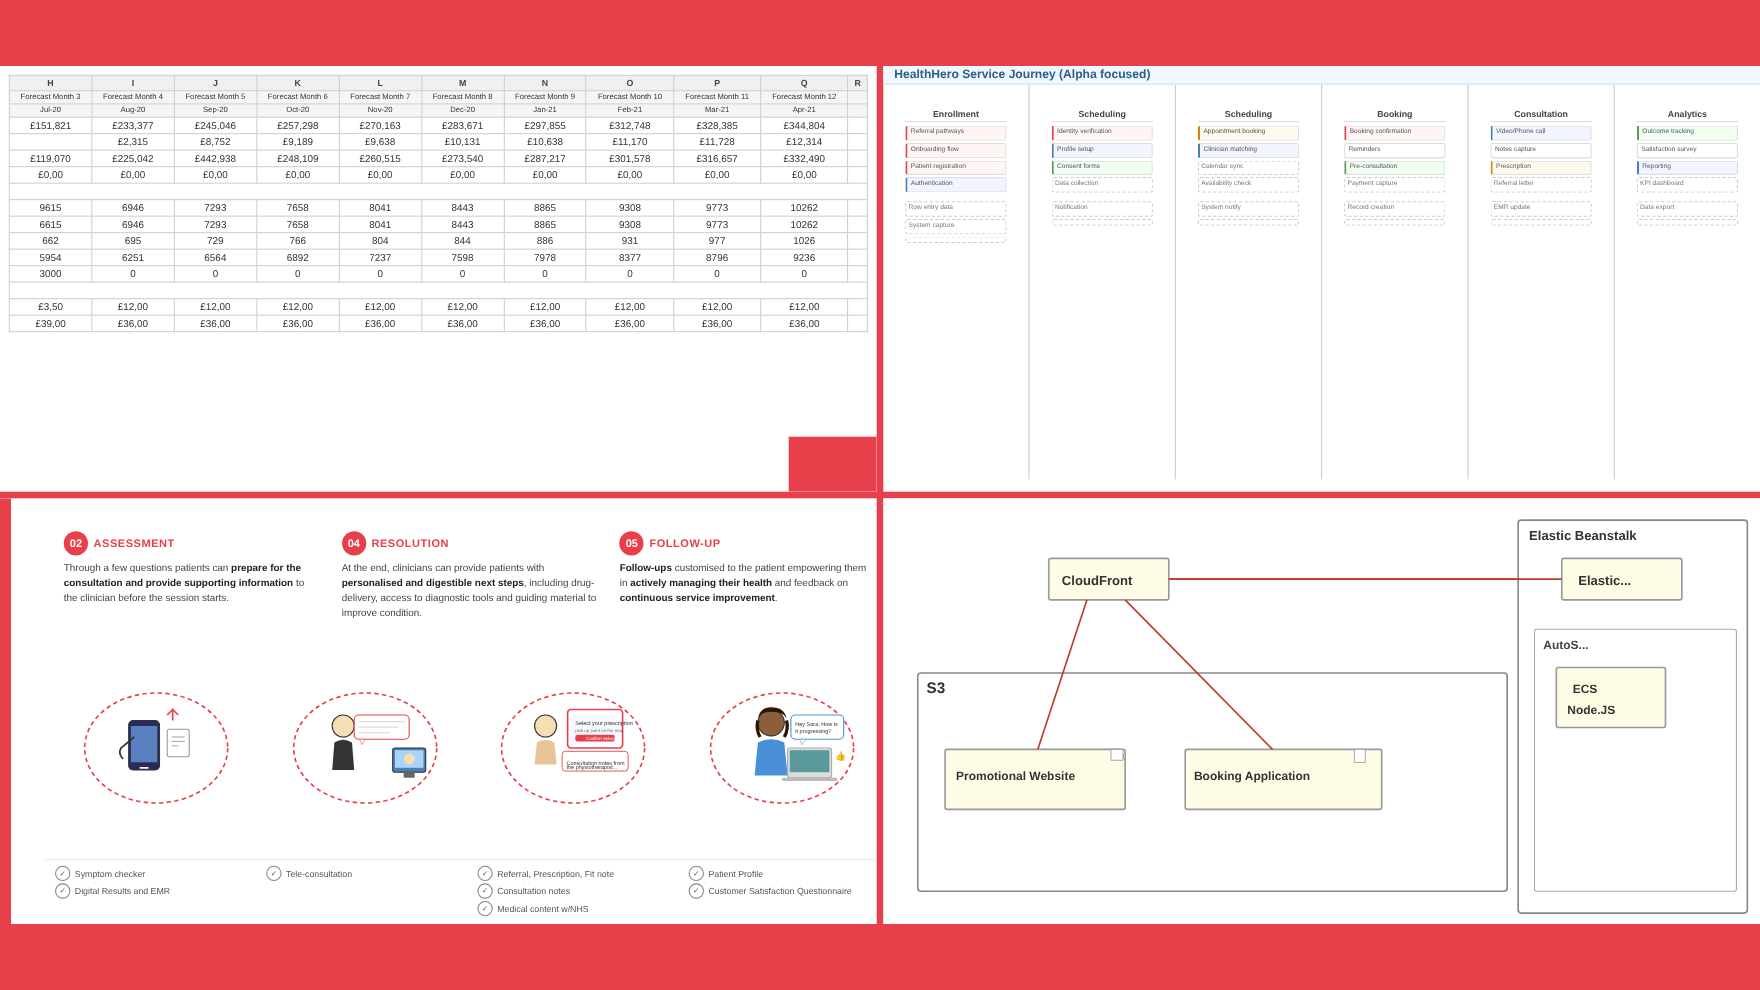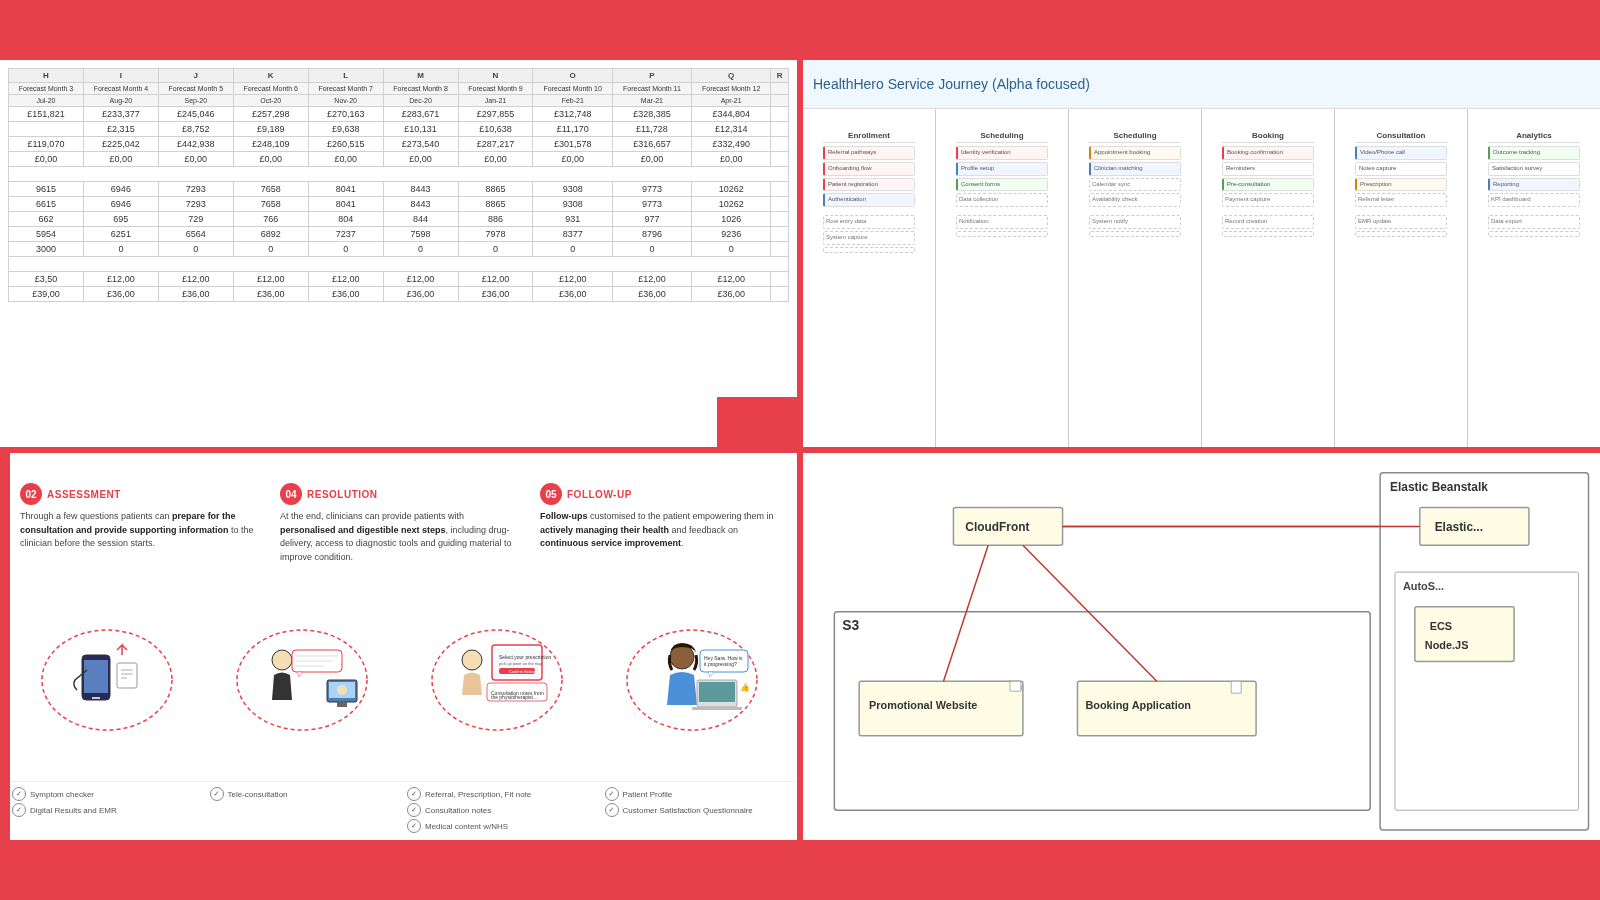--- a/index.html
+++ b/index.html
@@ -130,23 +130,23 @@
     
     .journey-panel {
       width: 100%;
       height: 100%;
       overflow: hidden;
       position: relative;
     }
 
     .journey-header {
       background: #f0f8ff;
-      padding: 16px 10px;
-      font-size: 14px;
-      font-weight: normal;
+      padding: 2px 10px;
+      font-size: 11px;
+      font-weight: bold;
       color: #2c5f8a;
       border-bottom: 1px solid #ddd;
     }
 
     .journey-columns {
       display: flex;
       height: calc(100% - 28px);
       overflow: hidden;
     }
 
@@ -602,21 +602,21 @@
             <div class="journey-card" style="font-size:6px;color:#777;border:1px dashed #ccc;padding:2px;">KPI dashboard</div>
             <div class="journey-card" style="font-size:6px;color:#777;margin-top:8px;border:1px dashed #ccc;padding:2px;">Data export</div>
             <div class="journey-card" style="font-size:6px;color:#777;border:1px dashed #ccc;padding:2px;"></div>
           </div>
         </div>
       </div>
     </div>
 
     <div class="panel-steps">
       <div style="position:absolute;top:0;left:0;width:10px;height:100%;background:#e8404a;z-index:5;"></div>
-      <div class="steps-panel" style="padding-left:2px;">
+      <div class="steps-panel" style="padding-left:24px;margin-left:16px;">
 
         <div class="steps-row" style="padding-top:25px;">
 
           <div class="step-block">
             <div class="step-number-label">
               <div class="step-circle">
                 <span>02</span>
               </div>
               <span class="step-title">ASSESSMENT</span>
             </div>

